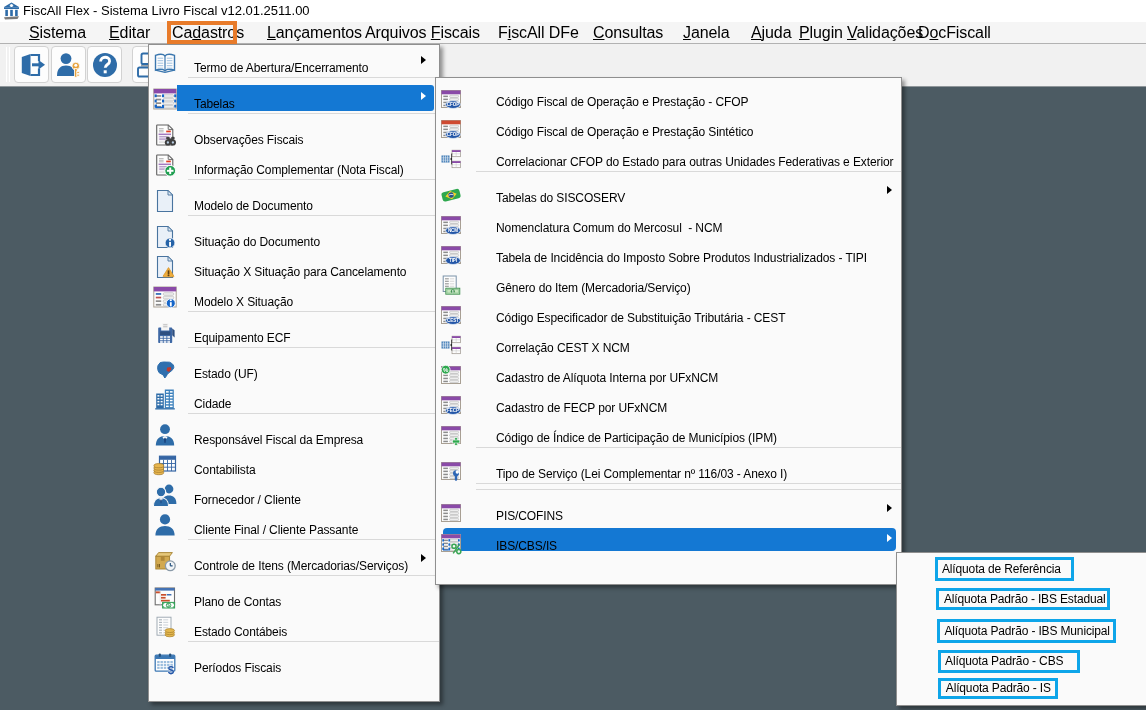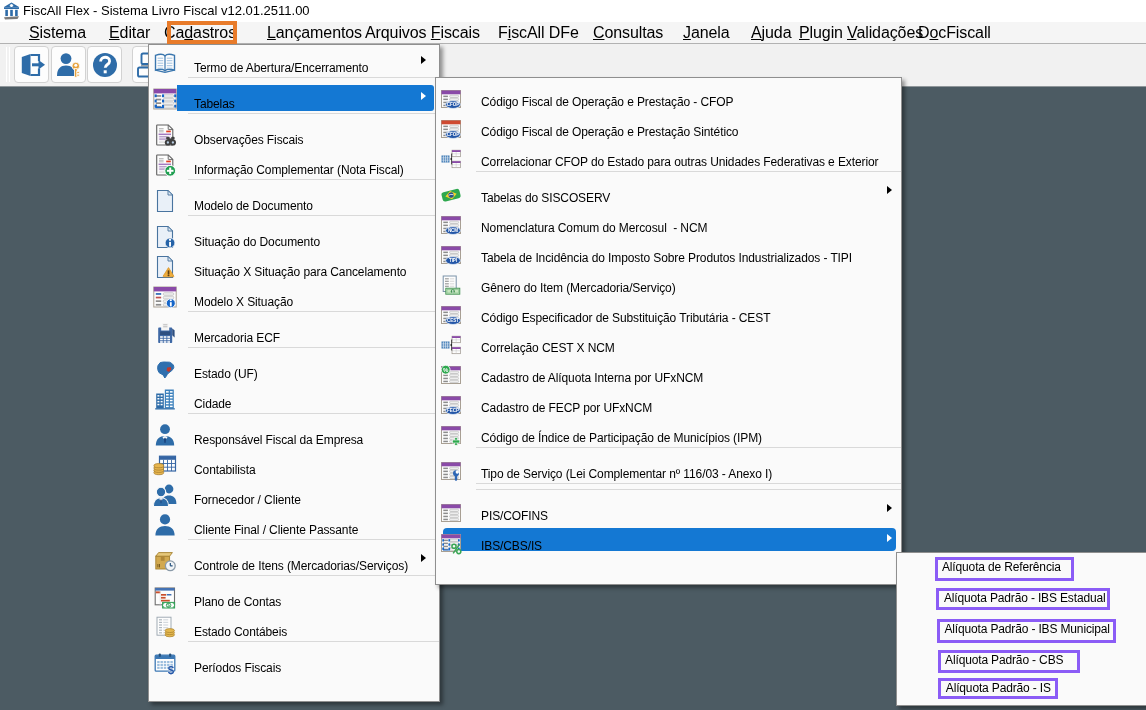--- a/index.html
+++ b/index.html
@@ -17,52 +17,52 @@
 #mdi{position:absolute;left:0;top:87px;width:1146px;height:623px;background:#4c5b63}
 .menu{position:absolute;background:#fafafa;border:1px solid #8f8f8f;box-shadow:3px 3px 4px rgba(0,0,0,.4);font-size:12px;letter-spacing:-0.1px;overflow:hidden}
 #menu1{left:148px;top:44px;width:292px;height:658px;padding-top:0;z-index:10}
 #menu2{left:435px;top:77px;width:467px;height:508px;padding-top:1px;z-index:20}
 #menu3{left:896px;top:552px;width:252px;height:154px;z-index:40;overflow:visible}
 .r{height:30px;display:flex;align-items:flex-end;position:relative}
 .r .ic{width:24px;height:24px;margin-left:4px;flex:none;position:relative;z-index:2}
 .r .ic svg{display:block}
 #menu2 .r .ic{width:20px;height:20px;margin-left:5px;margin-top:3px}
 .r .t{margin-left:17px;position:relative;z-index:2;white-space:pre}
-#menu2 .r .t{margin-left:20px}
+#menu2 .r .t{margin-left:35px}
 .sep{height:6px;position:relative}
 .sep:after{content:"";position:absolute;left:39px;right:0;top:2px;height:1px;background:#d9d9d9}
 #menu2 .sep:after{left:40px}
 #menu2 .arr{right:9px}
 .arr{position:absolute;right:13px;top:50%;margin-top:-4px;width:0;height:0;border-left:5px solid #000;border-top:4px solid transparent;border-bottom:4px solid transparent;z-index:2}
 .hl{position:absolute;top:4px;bottom:0;border-radius:3px;background:#1478d3;z-index:1}
 #menu1 .hl{left:28px;right:5px;border-radius:0 3px 3px 0}
 #menu2 .hl{left:7px;right:5px;top:5px;bottom:2px;border-radius:4px}
 .sel .arr{border-left-color:#fff}
-.obox{position:absolute;border:3px solid #8b5cf6;white-space:pre;letter-spacing:-0.15px;display:flex;align-items:flex-start;padding-left:4.5px}
+.obox{position:absolute;border:3px solid #0ea5e9;white-space:pre;letter-spacing:-0.15px;display:flex;align-items:center;padding-left:4.5px}
 </style></head>
 <body>
 <div id="stage">
 <div id="mdi"></div>
 <div id="titlebar">
 <svg width="17" height="18" viewBox="0 0 17 18" overflow="visible">
         <polygon points="8.5,0.5 1,5 16,5" fill="#2e6ca8"></polygon>
         <circle cx="8.5" cy="3.6" r="1.9" fill="#fff"></circle>
         <circle cx="8.5" cy="3.6" r="1.9" fill="none" stroke="#2e6ca8" stroke-width="0.6"></circle>
         <rect x="1" y="5.2" width="15" height="1.8" fill="#2e6ca8"></rect>
         <rect x="2.3" y="7.8" width="2.6" height="6.3" fill="#2e6ca8"></rect>
         <rect x="7.2" y="7.8" width="2.6" height="6.3" fill="#2e6ca8"></rect>
         <rect x="12.1" y="7.8" width="2.6" height="6.3" fill="#2e6ca8"></rect>
         <polygon points="1,15.2 16,14.2 14.5,17 2,17.5" fill="#7b7b7b"></polygon>
       </svg>
 <span class="tt">FiscAll Flex - Sistema Livro Fiscal v12.01.2511.00</span>
 </div>
 <div id="menubar">
 <span class="mi" style="left:29px"><u>S</u>istema</span>
 <span class="mi" style="left:109px"><u>E</u>ditar</span>
-<span class="mi" style="left:164px">Ca<u>d</u>astros</span>
+<span class="mi" style="left:172px">Ca<u>d</u>astros</span>
 <span class="mi" style="left:267px"><u>L</u>ançamentos</span>
 <span class="mi" style="left:365px">Arquivos <u>F</u>iscais</span>
 <span class="mi" style="left:498px">F<u>i</u>scAll DFe</span>
 <span class="mi" style="left:593px"><u>C</u>onsultas</span>
 <span class="mi" style="left:683px"><u>J</u>anela</span>
 <span class="mi" style="left:751px"><u>A</u>juda</span>
 <span class="mi" style="left:799px"><u>P</u>lugin</span>
 <span class="mi" style="left:847px"><u>V</u>alidações</span>
 <span class="mi" style="left:918px">D<u>o</u>cFiscall</span>
 </div>
@@ -278,21 +278,21 @@
             <rect x="14.3" y="15.2" width="2.7" height="1.6" fill="#fff"></rect>
             <rect x="7.1" y="17.7" width="2.7" height="1.6" fill="#fff"></rect>
             <rect x="10.7" y="17.7" width="2.7" height="1.6" fill="#fff"></rect>
             <rect x="14.3" y="17.7" width="2.7" height="1.6" fill="#fff"></rect>
             <rect x="7.1" y="20.2" width="2.7" height="1.6" fill="#fff"></rect>
             <rect x="10.7" y="20.2" width="2.7" height="1.6" fill="#fff"></rect>
             <rect x="14.3" y="20.2" width="2.7" height="1.6" fill="#fff"></rect>
             <polygon points="19.2,7.6 21.6,9.2 21.6,16.4 19.2,14.2" fill="#2e4f80"></polygon>
           </svg>
         </span>
-        <span class="t">Mercadoria ECF</span>
+        <span class="t">Equipamento ECF</span>
       </div>
 <div class="sep"></div>
 <div class="r">
         <span class="ic">
           <svg width="24" height="24" viewBox="0 0 24 24" overflow="visible">
             <path d="M5,8.5 L7.2,5.6 L10.5,5 L13.2,5.1 L16.5,5.2 L18.5,6.2 L20.3,8 L20.9,10.2 L20,12.3 L18,14.2 L15.8,15.8 L14.2,17.6 L13,19.6 L11.8,21 L10.9,19.4 L10,17.8 L8,16.8 L6,15.6 L5,13.4 L4.6,10.8 Z" fill="#2f6fae" stroke="#2f6fae" stroke-width="1" stroke-linejoin="round"></path>
             <path d="M14.2,10.4 L17.8,10 L18.3,12.6 L15.9,14.9 L13.5,13.5 Z" fill="#c0392b"></path>
           </svg>
         </span>
         <span class="t">Estado (UF)</span>

